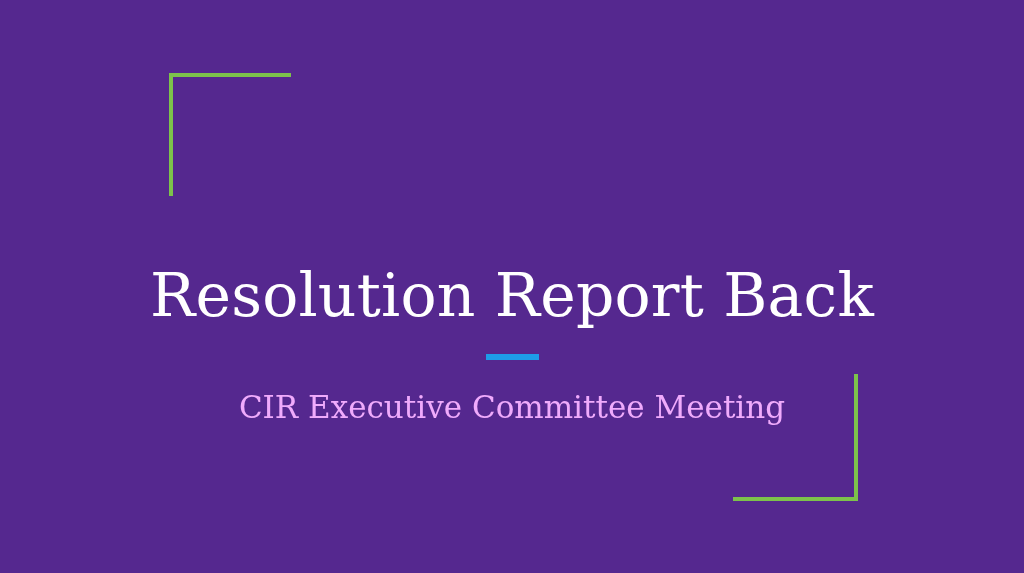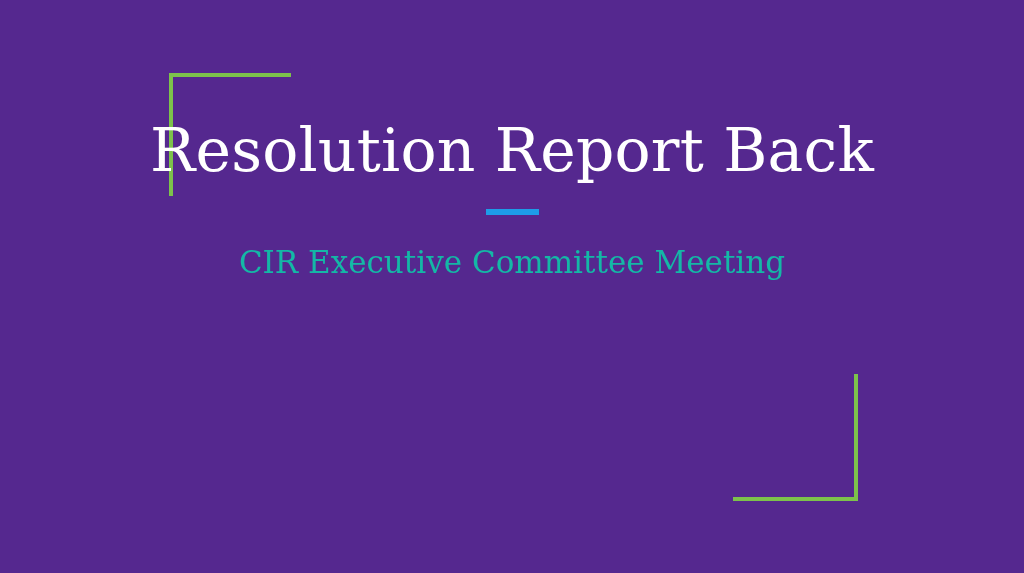--- a/index.html
+++ b/index.html
@@ -58,21 +58,21 @@
   
   #title-block {
     position: absolute;
     left: 0;
     top: 0;
     width: 1024px;
     height: 573px;
     display: flex;
     flex-direction: column;
     align-items: center;
-    justify-content: flex-start;
+    justify-content: center;
     padding-top: 119px;
     box-sizing: border-box;
   }
 
   #slide-title {
     font-family: "DejaVu Serif", serif;
     font-size: 60px;
     line-height: 1.06;
     font-weight: normal;
     color: #FFFFFF;
@@ -88,21 +88,21 @@
     background: #1E9CE8;
     margin-top: 26px;
     margin-bottom: 0;
   }
 
   #slide-subtitle {
     font-family: "DejaVu Serif", serif;
     font-size: 31px;
     line-height: 1.28;
     font-weight: normal;
-    color: #14b8a6;
+    color: #f0abfc;
     margin: 0;
     margin-top: 28px;
     text-align: center;
   }
 
   .subtitle-line {
     display: block;
     white-space: nowrap;
   }
 </style>

